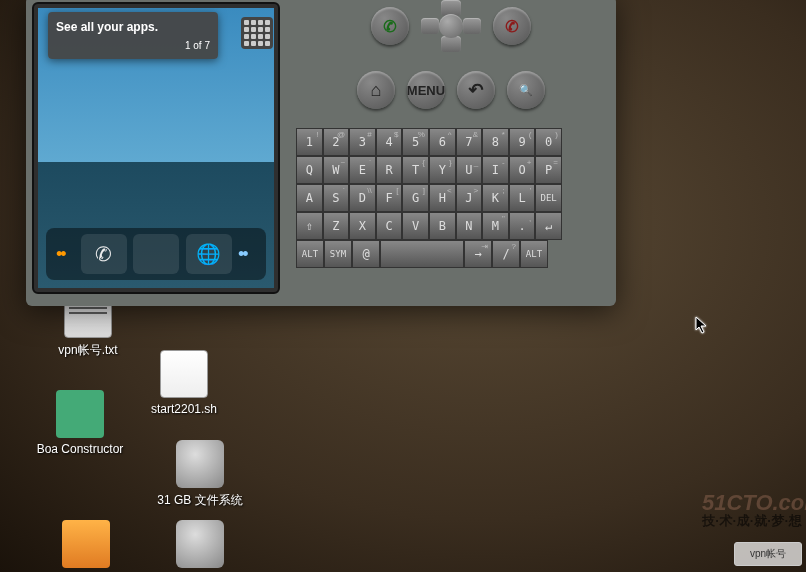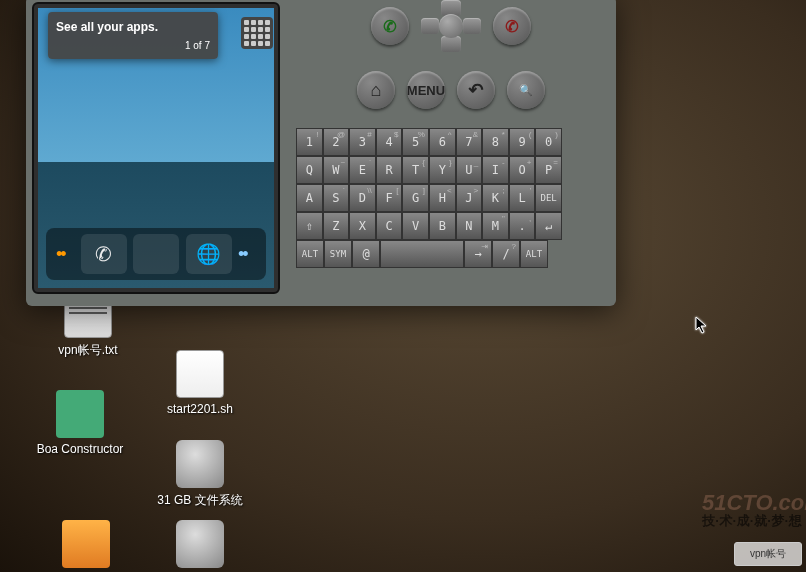--- a/index.html
+++ b/index.html
@@ -280,21 +280,21 @@
       </div>
   </div>
   <div class="status"></div>
 </div>
 
 <div class="desktop-icons" id="dicons">
     <div class="dicon" style="left: 38px; top: 0px;">
       <div class="ic txt"></div>
       <div>vpn帐号.txt</div>
     </div>
-    <div class="dicon" style="left: 150px; top: 60px;">
+    <div class="dicon" style="left: 134px; top: 60px;">
       <div class="ic sh"></div>
       <div>start2201.sh</div>
     </div>
     <div class="dicon" style="left: 30px; top: 100px;">
       <div class="ic py"></div>
       <div>Boa Constructor</div>
     </div>
     <div class="dicon" style="left: 150px; top: 150px;">
       <div class="ic hd"></div>
       <div>31 GB 文件系统</div>

